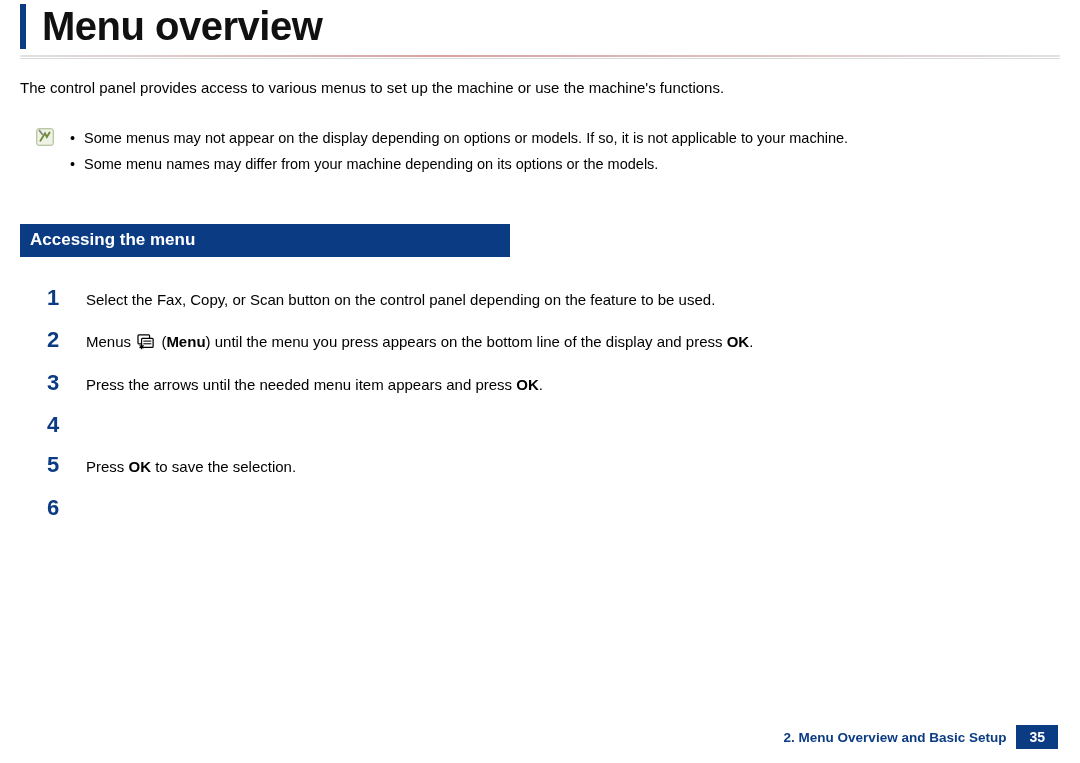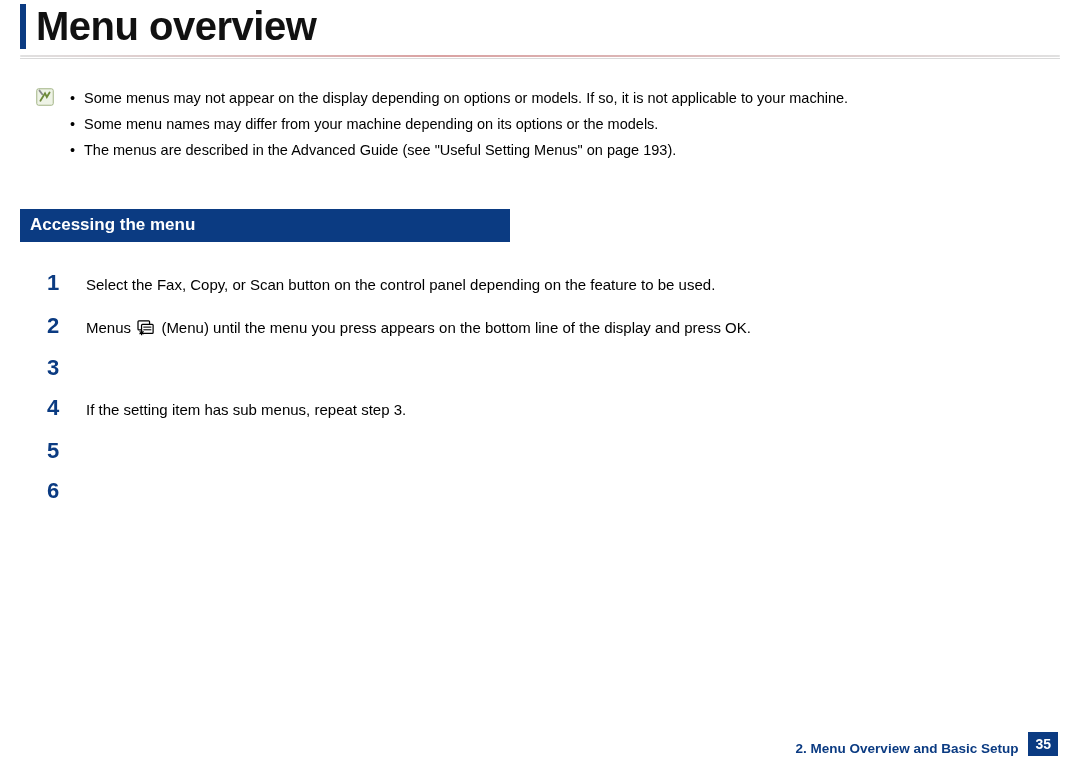--- a/index.html
+++ b/index.html
@@ -1,65 +1,65 @@
 <!DOCTYPE html>
 <html><head>
 <meta charset="utf-8">
 <style>
   * { box-sizing: border-box; margin: 0; padding: 0; }
   html, body { width: 1080px; height: 763px; background: #fff; font-family: "Segoe UI", "Myriad Pro", Arial, sans-serif; color: #000; }
   .page { position: relative; width: 1080px; height: 763px; padding: 0 20px; }
-  .title-wrap { border-left: 6px solid #0b3b82; padding-left: 10px; margin-top: 4px; }
+  .title-wrap { border-left: 6px solid #0b3b82; padding-left: 16px; margin-top: 4px; }
   .title { font-size: 40px; font-weight: 700; color: #111; letter-spacing: -0.5px; }
   .rule { margin: 6px 0 18px 0; height: 6px; position: relative; }
   .rule::before { content:""; position:absolute; left:0; right:0; top:0; height:2px; background: linear-gradient(90deg, #c8c8c8 0%, #b55 40%, #c8c8c8 100%); opacity:0.55; border-radius:2px; }
   .rule::after { content:""; position:absolute; left:0; right:0; top:3px; height:1px; background:#d9d9d9; }
   .intro { font-size: 15px; margin: 0 0 28px 0; }
   .note-row { display:flex; gap:14px; margin: 23px 0 26px 14px; }
   .note-icon { width:22px; height:22px; flex:0 0 22px; margin-top:2px; }
   .note-list { list-style: none; font-size: 14.5px; }
   .note-list li { position:relative; padding-left:14px; margin: 4px 0; line-height:1.5; }
   .note-list li::before { content:"•"; position:absolute; left:0; top:0; color:#000; }
   .section-bar { display:inline-block; background:#0b3b82; color:#fff; font-weight:700; font-size:17px; padding:6px 14px 7px 10px; min-width:490px; margin: 18px 0 20px 0; }
   .steps { list-style:none; margin-left: 24px; }
   .steps li { display:flex; align-items:flex-start; gap:24px; margin: 10px 0 18px 0; }
   .step-num { color:#0b3b82; font-weight:700; font-size:22px; width:18px; text-align:center; flex:0 0 18px; line-height:1; }
   .step-text { font-size:15px; line-height:1.5; padding-top:2px; }
-  .step-text b { font-weight:400; }
+  .step-text b { font-weight:700; }
   .inline-icon { display:inline-block; vertical-align:middle; margin: 0 2px; }
   .menu-icon { width:18px; height:16px; position:relative; top:-1px; }
   .stop-icon { width:17px; height:17px; position:relative; top:-1px; }
-  .footer { position:absolute; right:22px; bottom:11px; display:flex; align-items:flex-end; gap:10px; }
+  .footer { position:absolute; right:22px; bottom:18px; display:flex; align-items:center; gap:10px; }
   .footer-text { color:#0b3b82; font-weight:700; font-size:13.5px; }
-  .footer-num { background:#0b3b82; color:#fff; font-weight:700; font-size:14px; padding:4px 7px; }
+  .footer-num { background:#0b3b82; color:#fff; font-weight:700; font-size:14px; padding:4px 13px; }
 </style>
 </head>
 <body>
 
 <div class="page">
 
   <div class="title-wrap">
     <h1 class="title">Menu overview</h1>
   </div>
 
   <div class="rule"></div>
 
+  <p class="intro">The control panel provides access to various menus to set up the machine or use the machine's functions.</p>
 
   <div class="note-row">
     <span class="note-icon">
       <svg viewBox="0 0 24 24" width="22" height="22">
         <rect x="3" y="3" width="18" height="18" rx="2" fill="#eef3e6" stroke="#9aae7c" stroke-width="1"></rect>
         <path d="M7 16 L12 8 L14 12 L17 7" fill="none" stroke="#6e8a3a" stroke-width="2" stroke-linecap="round"></path>
         <path d="M6 5 L9 9" stroke="#8a8a8a" stroke-width="2" stroke-linecap="round"></path>
       </svg>
     </span>
     <ul class="note-list">
       <li>Some menus may not appear on the display depending on options or models. If so, it is not applicable to your machine.</li>
       <li>Some menu names may differ from your machine depending on its options or the models.</li>
-      <li>The menus are described in the Advanced Guide (see "Useful Setting Menus" on page 193).</li>
     </ul>
   </div>
 
   <div class="section-bar">Accessing the menu</div>
 
   <ol class="steps">
     <li>
       <span class="step-num">1</span>
       <span class="step-text">Select the Fax, Copy, or Scan button on the control panel depending on the feature to be used.</span>
     </li>
@@ -74,27 +74,32 @@
             <line x1="7" y1="8" x2="16" y2="8" stroke="#000" stroke-width="1.2"></line>
             <line x1="7" y1="11" x2="16" y2="11" stroke="#000" stroke-width="1.2"></line>
             <text x="2" y="17" font-size="7" font-weight="700">✱</text>
           </svg>
         </span>
         <span> (</span><b>Menu</b><span>) until the menu you press appears on the bottom line of the display and press </span><b>OK</b><span>.</span>
       </span>
     </li>
     <li>
       <span class="step-num">3</span>
+      <span class="step-text">
+        <span>Press the arrows until the needed menu item appears and press </span><b>OK</b><span>.</span>
+      </span>
     </li>
     <li>
       <span class="step-num">4</span>
-      <span class="step-text">If the setting item has sub menus, repeat step 3.</span>
     </li>
     <li>
       <span class="step-num">5</span>
+      <span class="step-text">
+        <span>Press </span><b>OK</b><span> to save the selection.</span>
+      </span>
     </li>
     <li>
       <span class="step-num">6</span>
     </li>
   </ol>
 
   <div class="footer">
     <span class="footer-text">2. Menu Overview and Basic Setup</span>
     <span class="footer-num">35</span>
   </div>

